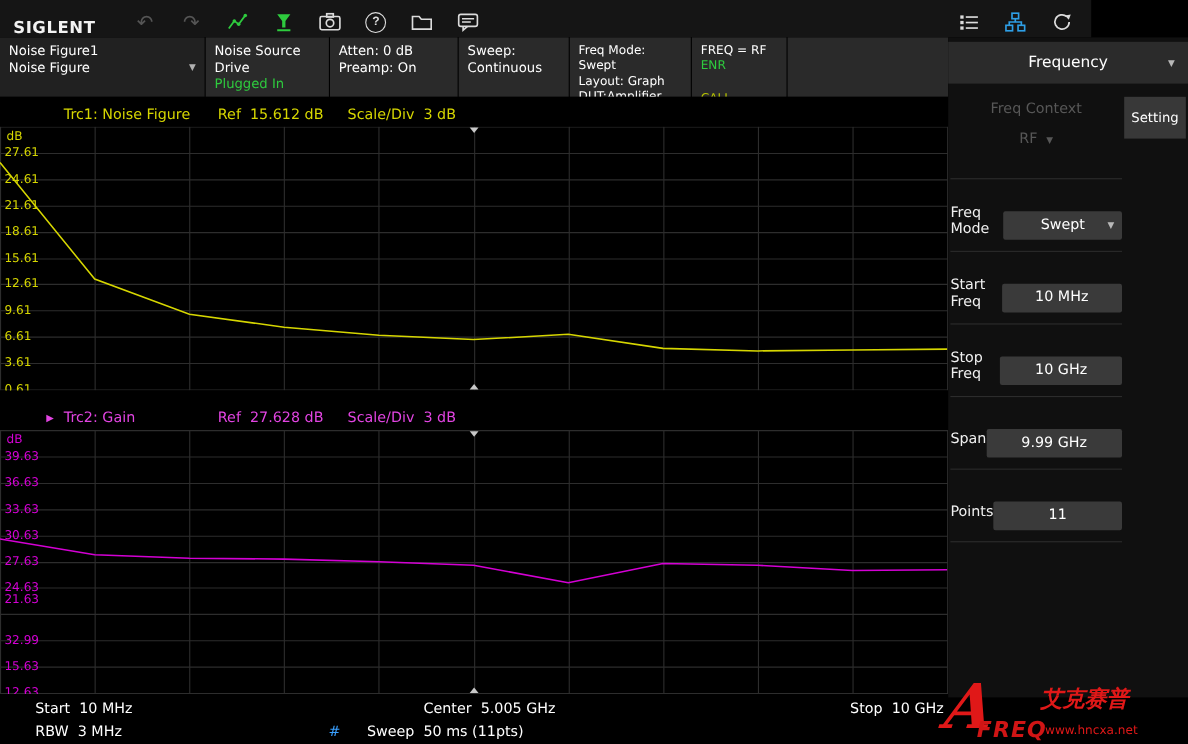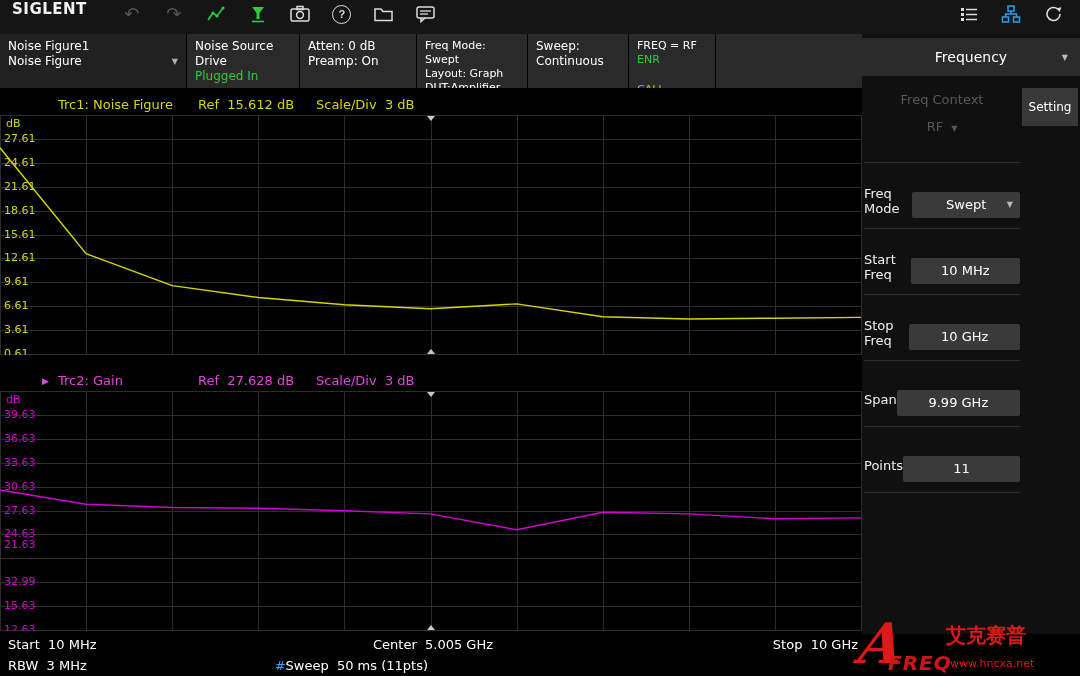--- a/index.html
+++ b/index.html
@@ -1,21 +1,21 @@
 <!DOCTYPE html>
 <html><head>
 <meta charset="utf-8">
 <style>
   html,body{margin:0;padding:0;background:#000;}
   .app{position:relative;width:1080px;height:676px;background:#000;overflow:hidden;
        font-family:"DejaVu Sans","Liberation Sans",sans-serif;color:#fff;}
 
   
-  .toolbar{position:absolute;left:0;top:0;width:1080px;height:34px;background:#151515;
-           display:flex;align-items:flex-start;}
+  .toolbar{position:absolute;left:0;top:0;width:992px;height:34px;background:#151515;
+           display:flex;align-items:flex-end;}
   .brand{font-weight:bold;font-size:15px;letter-spacing:.5px;color:#f2f2f2;margin:0 30px 0 12px;}
   .tb-btn{background:none;border:none;padding:0;width:30px;height:28px;margin-right:12px;
           display:flex;align-items:center;justify-content:center;color:#dcdcdc;cursor:pointer;}
   .tb-btn.dim{color:#555;font-size:18px;}
   .tb-spacer{flex:1;}
   .tb-btn svg{display:block;}
   .help-ring{width:17px;height:17px;border:1.5px solid #dcdcdc;border-radius:50%;
              display:flex;align-items:center;justify-content:center;font-size:11px;font-weight:bold;color:#dcdcdc;}
 
   
@@ -63,31 +63,31 @@
   .sb-item .lbl{font-size:13px;color:#f0f0f0;}
   .sb-item .box{position:relative;margin-top:8px;width:150px;height:26px;background:#3a3a3a;
                 border-radius:2px;font-size:13px;line-height:26px;text-align:center;cursor:pointer;}
   .sb-item .box .caret{position:absolute;right:7px;top:0;line-height:26px;}
   .setting-tab{position:absolute;left:160px;top:54px;width:56px;height:38px;background:#383838;
                display:flex;align-items:center;justify-content:center;font-size:12px;cursor:pointer;}
 
   
   .footer{position:absolute;left:0;top:634px;width:862px;height:42px;font-size:13px;}
   .frow{display:flex;height:21px;align-items:center;}
-  .frow span{white-space:pre;}
+  .frow span{white-space:pre;margin-left:24px;}
   .fl{width:210px;padding-left:8px;} .fc{flex:1;text-align:center;} .fr{width:210px;text-align:right;padding-right:4px;}
   .hash{color:#3aa0ff;}
 
   
   .watermark{position:absolute;right:4px;bottom:0;width:218px;height:58px;pointer-events:none;}
   .wm-a{position:absolute;left:2px;top:-8px;font-style:italic;font-weight:900;font-size:56px;
         color:#e01818;font-family:"DejaVu Serif","Liberation Serif",serif;transform:skewX(-8deg);}
   .wm-ccexp{position:absolute;left:30px;bottom:1px;font-style:italic;font-weight:800;font-size:20px;
             color:#d01515;letter-spacing:1px;}
-  .wm-cn{position:absolute;left:88px;top:4px;font-weight:700;font-size:20px;color:#e01818;}
+  .wm-cn{position:absolute;left:88px;top:4px;font-weight:700;font-size:20px;color:#e01818;font-style:italic;}
   .wm-url{position:absolute;left:92px;bottom:6px;font-size:11px;color:#e01818;}
 </style>
 </head>
 <body>
 
 <div class="app">
 
   <header class="toolbar">
     <div class="brand">SIGLENT</div>
     <button class="tb-btn dim">
@@ -169,27 +169,27 @@
       <span class="dd">▼</span>
     </div>
     <div class="cell c-noise">
       <div>Noise Source Drive</div>
       <div class="green">Plugged In</div>
     </div>
     <div class="cell c-atten">
       <div>Atten: 0 dB</div>
       <div>Preamp: On</div>
     </div>
+    <div class="cell c-sweep">
+      <div>Sweep: Continuous</div>
+    </div>
     <div class="cell c-mode">
       <div class="tight">Freq Mode: Swept</div>
       <div class="tight">Layout: Graph</div>
       <div class="tight">DUT:Amplifier</div>
-    </div>
-    <div class="cell c-sweep">
-      <div>Sweep: Continuous</div>
     </div>
     <div class="cell c-freq">
       <div class="tight">FREQ = RF</div>
       <div class="tight green">ENR</div>
       <div class="tight cali">CALI</div>
     </div>
     <div class="cell c-fill"></div>
   </div>
 
   <main class="charts">

